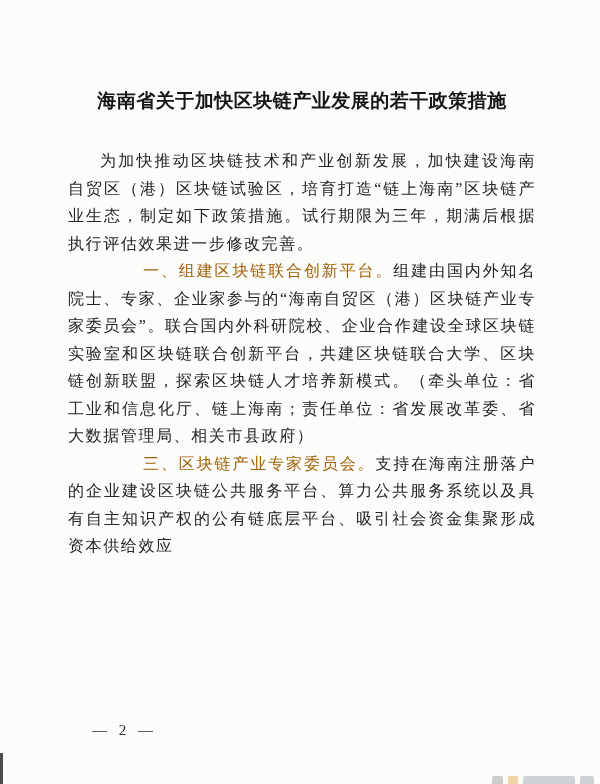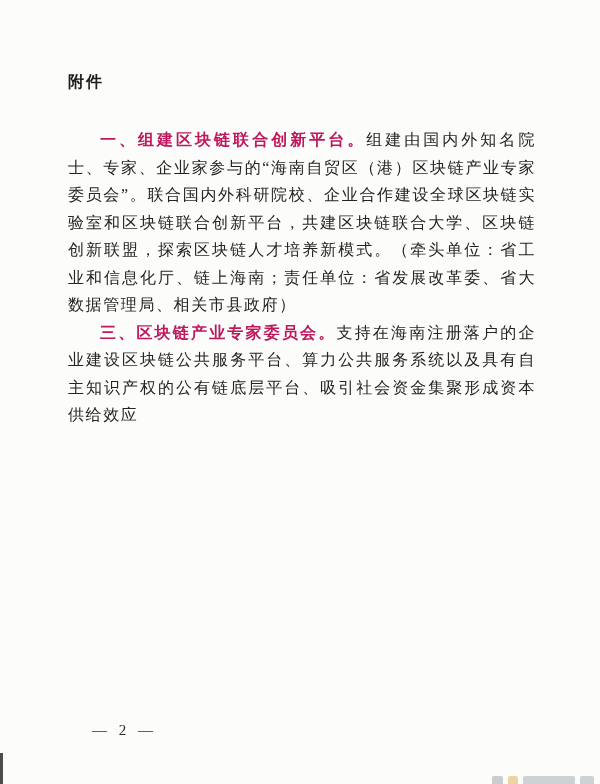--- a/index.html
+++ b/index.html
@@ -37,23 +37,24 @@
     font-size: 16px;
     line-height: 27.5px;
     letter-spacing: 1.6px;
     text-align: justify;
   }
   .doc-body p {
     margin: 0;
     text-indent: 2em;
   }
   .lead {
-    font-weight: 700;
+    font-weight: 400;
     font-family: "Liberation Sans", "DejaVu Sans", sans-serif;
-    color: #be185d;
+    color: #a16207;
+    margin-left: 43px;
   }
   .page-number {
     position: absolute;
     left: 92px;
     top: 722px;
     font-size: 15px;
     letter-spacing: 4px;
     color: #2a2a2a;
   }
   
@@ -78,24 +79,25 @@
     left: 0; top: 753px;
     width: 3px; height: 31px;
     background: #4d4d4d;
   }
 </style>
 </head>
 <body>
 
 <div class="page">
 
-  <div class="attachment-label">附件</div>
 
+  <div class="doc-title">海南省关于加快区块链产业发展的若干政策措施</div>
 
   <div class="doc-body">
+    <p><span>为加快推动区块链技术和产业创新发展，加快建设海南自贸区（港）区块链试验区，培育打造“链上海南”区块链产业生态，制定如下政策措施。试行期限为三年，期满后根据执行评估效果进一步修改完善。</span></p>
 
     <p><span class="lead">一、组建区块链联合创新平台。</span><span>组建由国内外知名院士、专家、企业家参与的“海南自贸区（港）区块链产业专家委员会”。联合国内外科研院校、企业合作建设全球区块链实验室和区块链联合创新平台，共建区块链联合大学、区块链创新联盟，探索区块链人才培养新模式。（牵头单位：省工业和信息化厅、链上海南；责任单位：省发展改革委、省大数据管理局、相关市县政府）</span></p>
 
 
     <p><span class="lead">三、区块链产业专家委员会。</span><span>支持在海南注册落户的企业建设区块链公共服务平台、算力公共服务系统以及具有自主知识产权的公有链底层平台、吸引社会资金集聚形成资本供给效应</span></p>
   </div>
 
   <div class="page-number">— 2 —</div>
 
   <div class="watermark">

